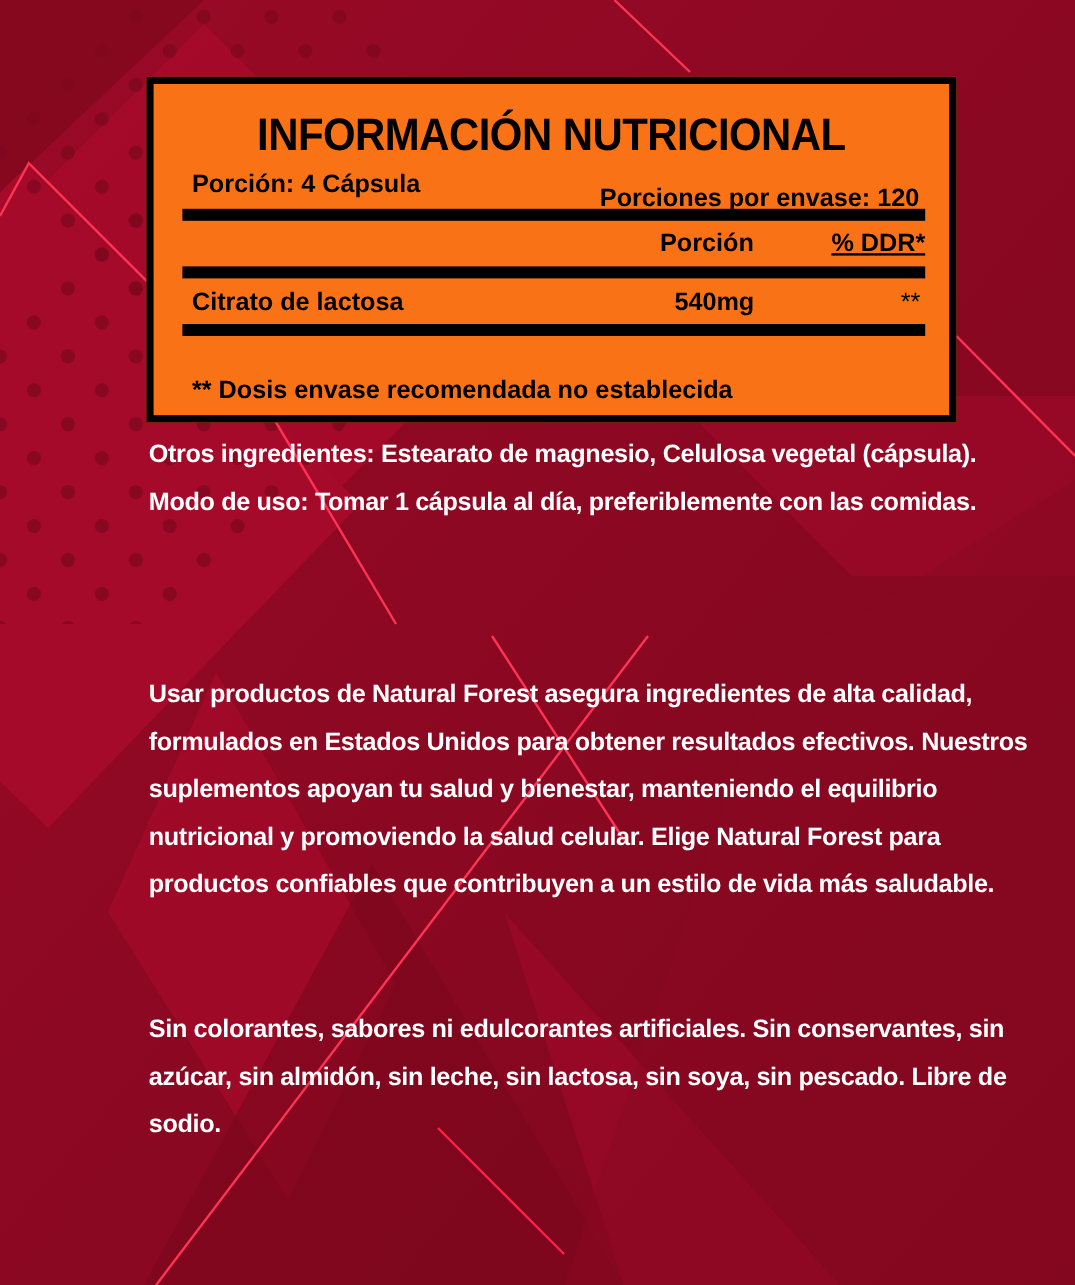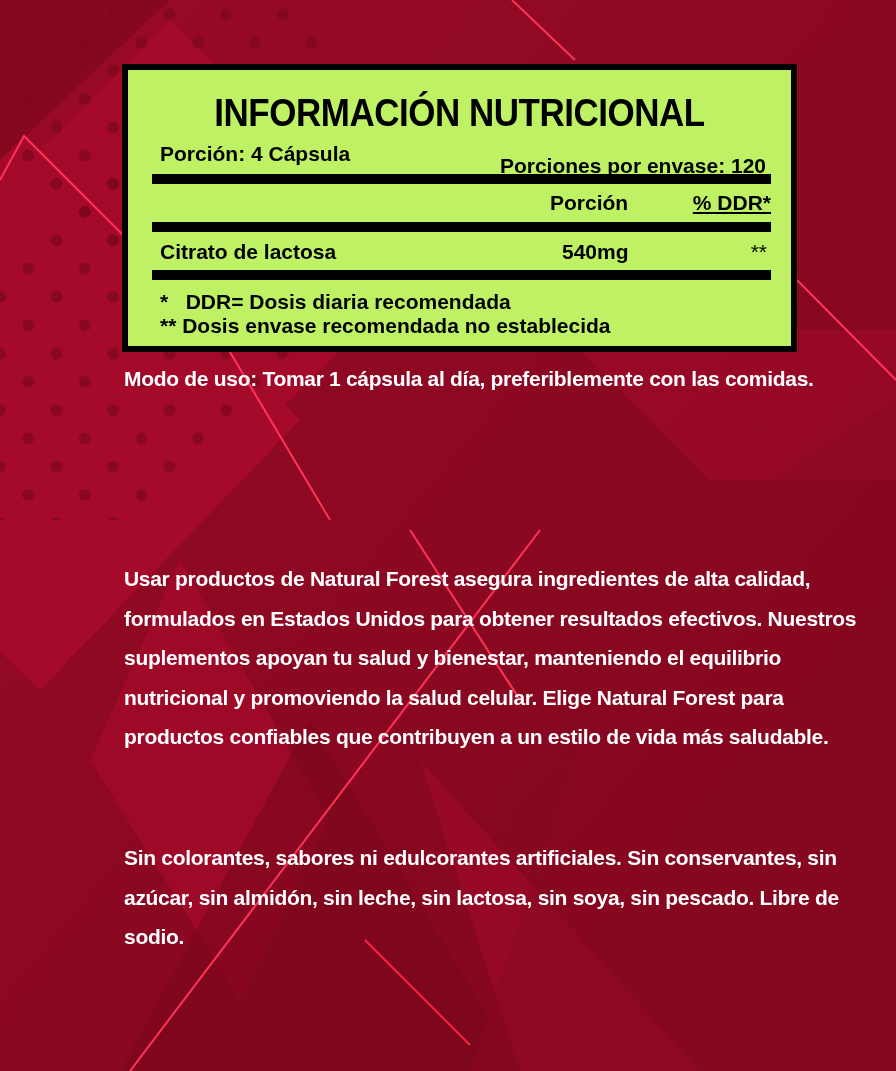--- a/index.html
+++ b/index.html
@@ -7,21 +7,21 @@
       width: 896px; height: 1071px; position: relative; overflow: hidden;
       background: #8e0a24;
       font-family: "Liberation Sans", sans-serif;
     }
     .bg { position: absolute; inset: 0; overflow: hidden; }
     .bg svg { position: absolute; left: 0; top: 0; }
 
     .nutri-box {
       position: absolute; left: 122px; top: 64px;
       width: 663px; height: 276px;
-      background: #bef264;
+      background: #f97316;
       border: 6px solid #000;
       color: #000;
     }
     .nutri-title {
       position: absolute; left: 0; right: 0; top: 22px;
       text-align: center; font-weight: bold; font-size: 38px;
       letter-spacing: -0.5px; transform: scaleX(0.92);
     }
     .row { position: absolute; left: 32px; right: 20px; font-weight: bold; font-size: 21px; }
     .serving-row { top: 72px; }
@@ -100,25 +100,25 @@
     <span class="c2">Porción</span>
     <span class="c3">% DDR*</span>
   </div>
   <div class="bar bar2"></div>
   <div class="row ing-row">
     <span class="c1">Citrato de lactosa</span>
     <span class="c2">540mg</span>
     <span class="c3">**</span>
   </div>
   <div class="bar bar3"></div>
-  <div class="foot foot1" style="white-space:pre;">*   DDR= Dosis diaria recomendada</div>
   <div class="foot foot2">** Dosis envase recomendada no establecida</div>
 </div>
 
 <div class="text-block tb1">
+  <p>Otros ingredientes: Estearato de magnesio, Celulosa vegetal (cápsula).</p>
   <p>Modo de uso: Tomar 1 cápsula al día, preferiblemente con las comidas.</p>
 </div>
 
 <div class="text-block tb2">
   <p>Usar productos de Natural Forest asegura ingredientes de alta calidad, formulados en Estados Unidos para obtener resultados efectivos. Nuestros suplementos apoyan tu salud y bienestar, manteniendo el equilibrio nutricional y promoviendo la salud celular. Elige Natural Forest para productos confiables que contribuyen a un estilo de vida más saludable.</p>
 </div>
 
 <div class="text-block tb3">
   <p>Sin colorantes, sabores ni edulcorantes artificiales. Sin conservantes, sin azúcar, sin almidón, sin leche, sin lactosa, sin soya, sin pescado. Libre de sodio.</p>
 </div>

